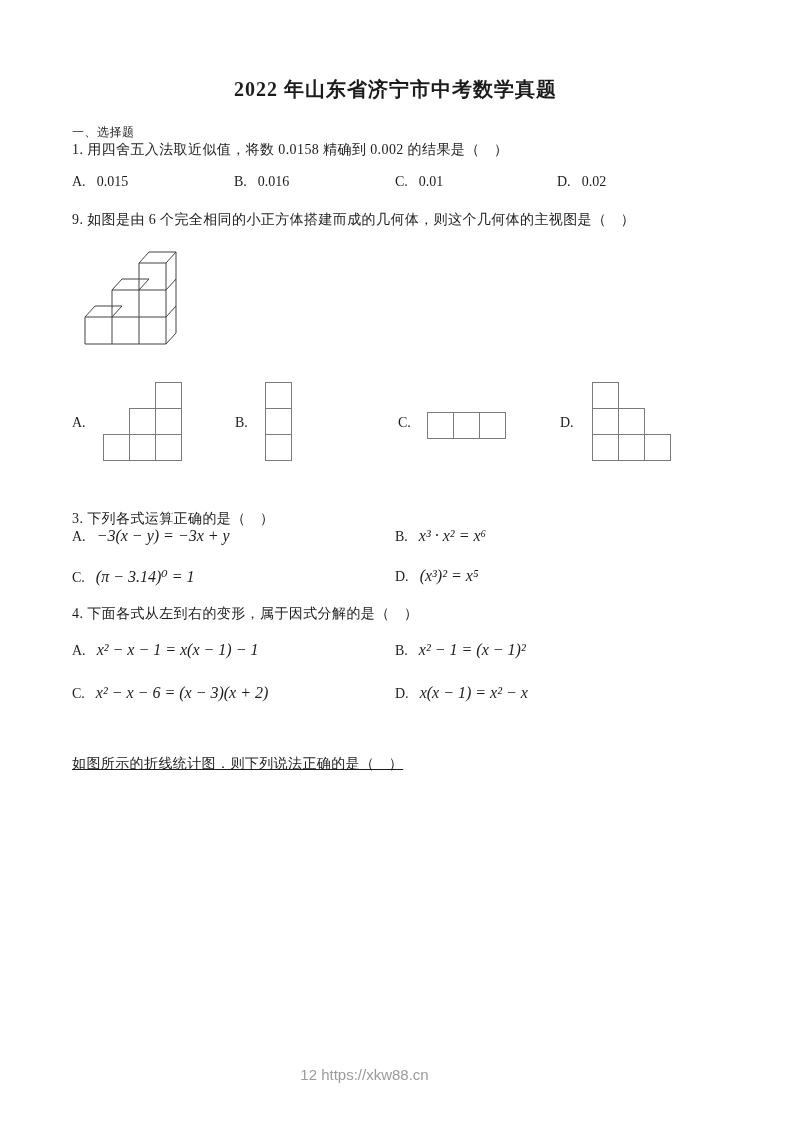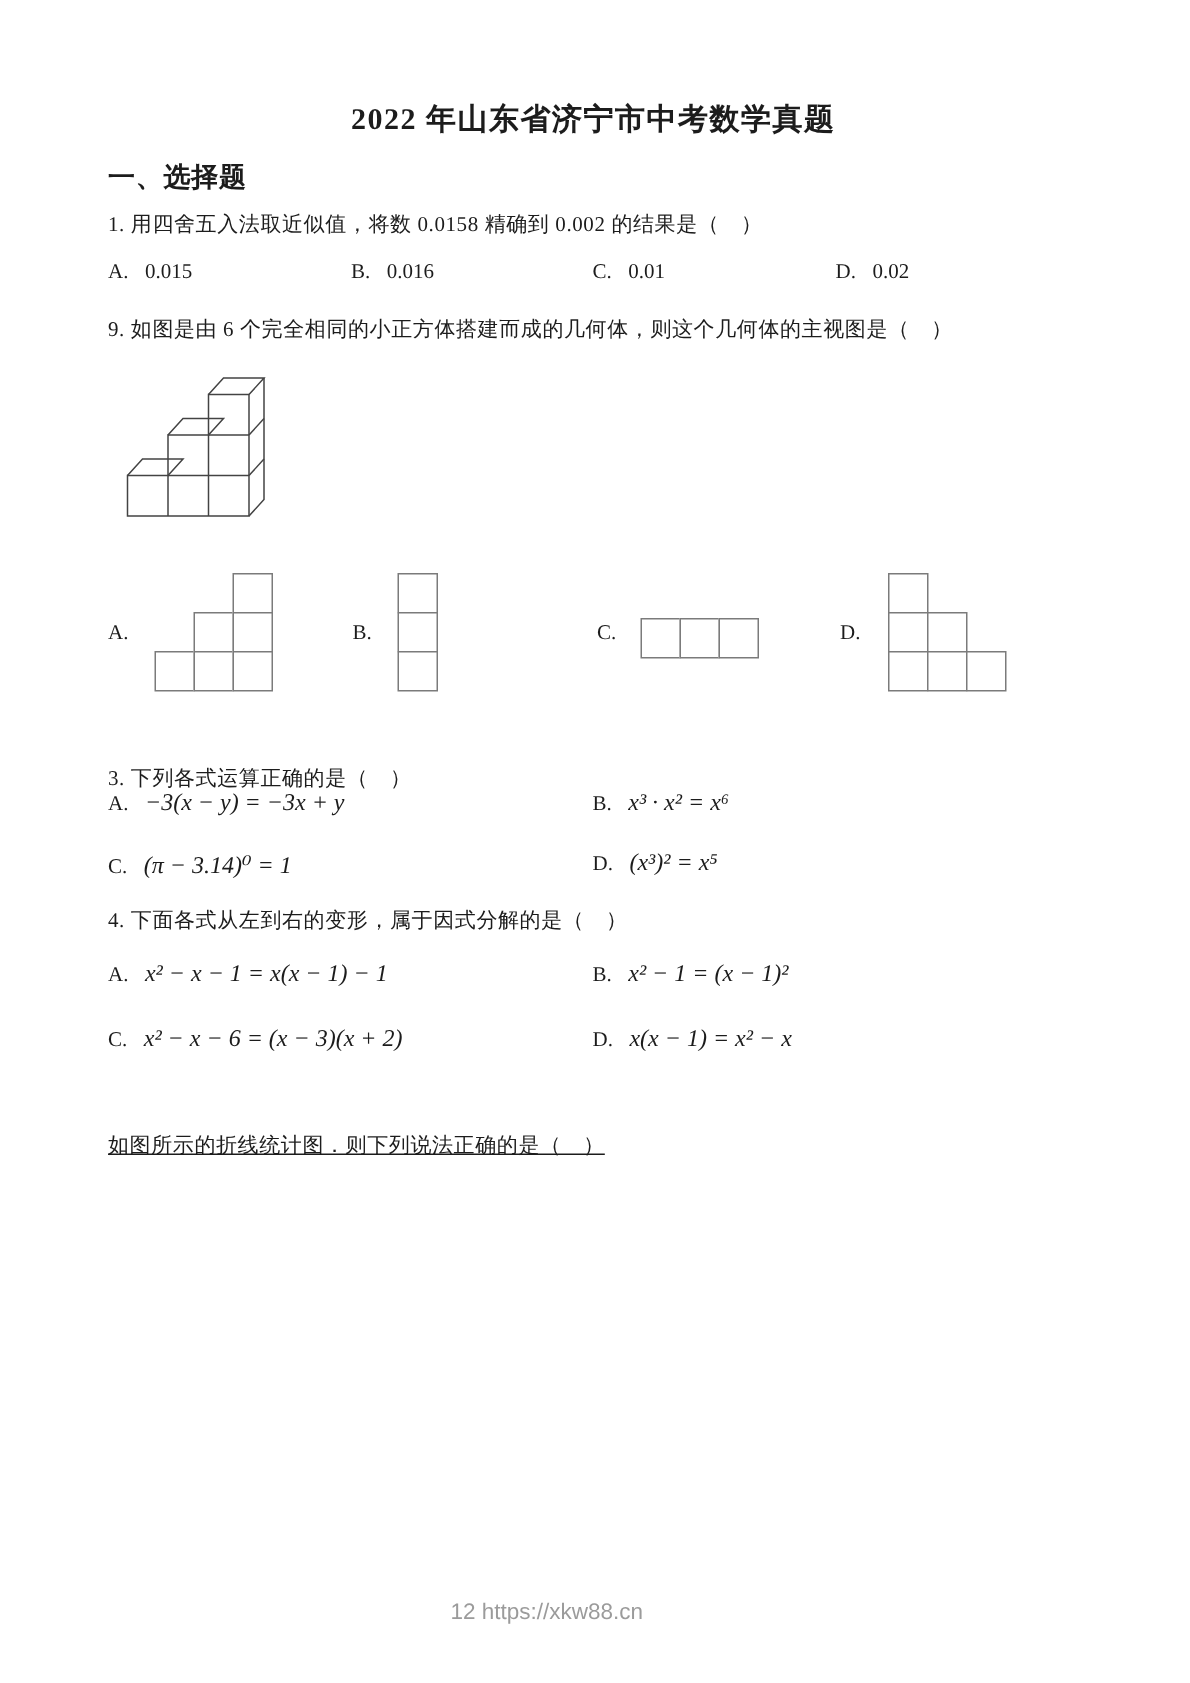--- a/index.html
+++ b/index.html
@@ -1,20 +1,20 @@
 <!DOCTYPE html>
 <html><head>
 <meta charset="utf-8">
 <style>
   html,body{margin:0;padding:0;background:#fff;}
   .page{position:relative;width:793px;height:1122px;background:#ffffff;overflow:hidden;
         font-family:"Liberation Serif","DejaVu Serif",serif;color:#1c1c1c;}
   .abs{position:absolute;}
-  .title{top:66px;left:0;width:791px;text-align:center;font-size:20px;font-weight:bold;letter-spacing:1px;}
-  .section-heading{top:106px;left:72px;font-size:18px;font-weight:bold;letter-spacing:0.5px;}
+  .title{top:76px;left:0;width:791px;text-align:center;font-size:20px;font-weight:bold;letter-spacing:1px;}
+  .section-heading{top:124px;left:72px;font-size:12px;font-weight:normal;letter-spacing:0.5px;}
   .qtext{font-size:14px;letter-spacing:0.4px;white-space:nowrap;}
   .optrow-label{font-size:14px;}
   .optval{font-size:14px;margin-left:11px;}
   .formula{font-size:16px;font-style:italic;font-family:"Liberation Serif","DejaVu Serif",serif;margin-left:11px;white-space:nowrap;}
   .optpair{display:inline-flex;align-items:baseline;}
   .figlabel{font-size:14px;}
   .gridfig{position:absolute;}
   .gcell{position:absolute;width:27px;height:27px;border:1px solid #7b7b7b;box-sizing:border-box;background:#fff;}
   .footer{top:1066px;left:0;width:729px;text-align:center;font-size:15px;color:#9b9b9b;
           font-family:"Liberation Sans","DejaVu Sans",sans-serif;}

